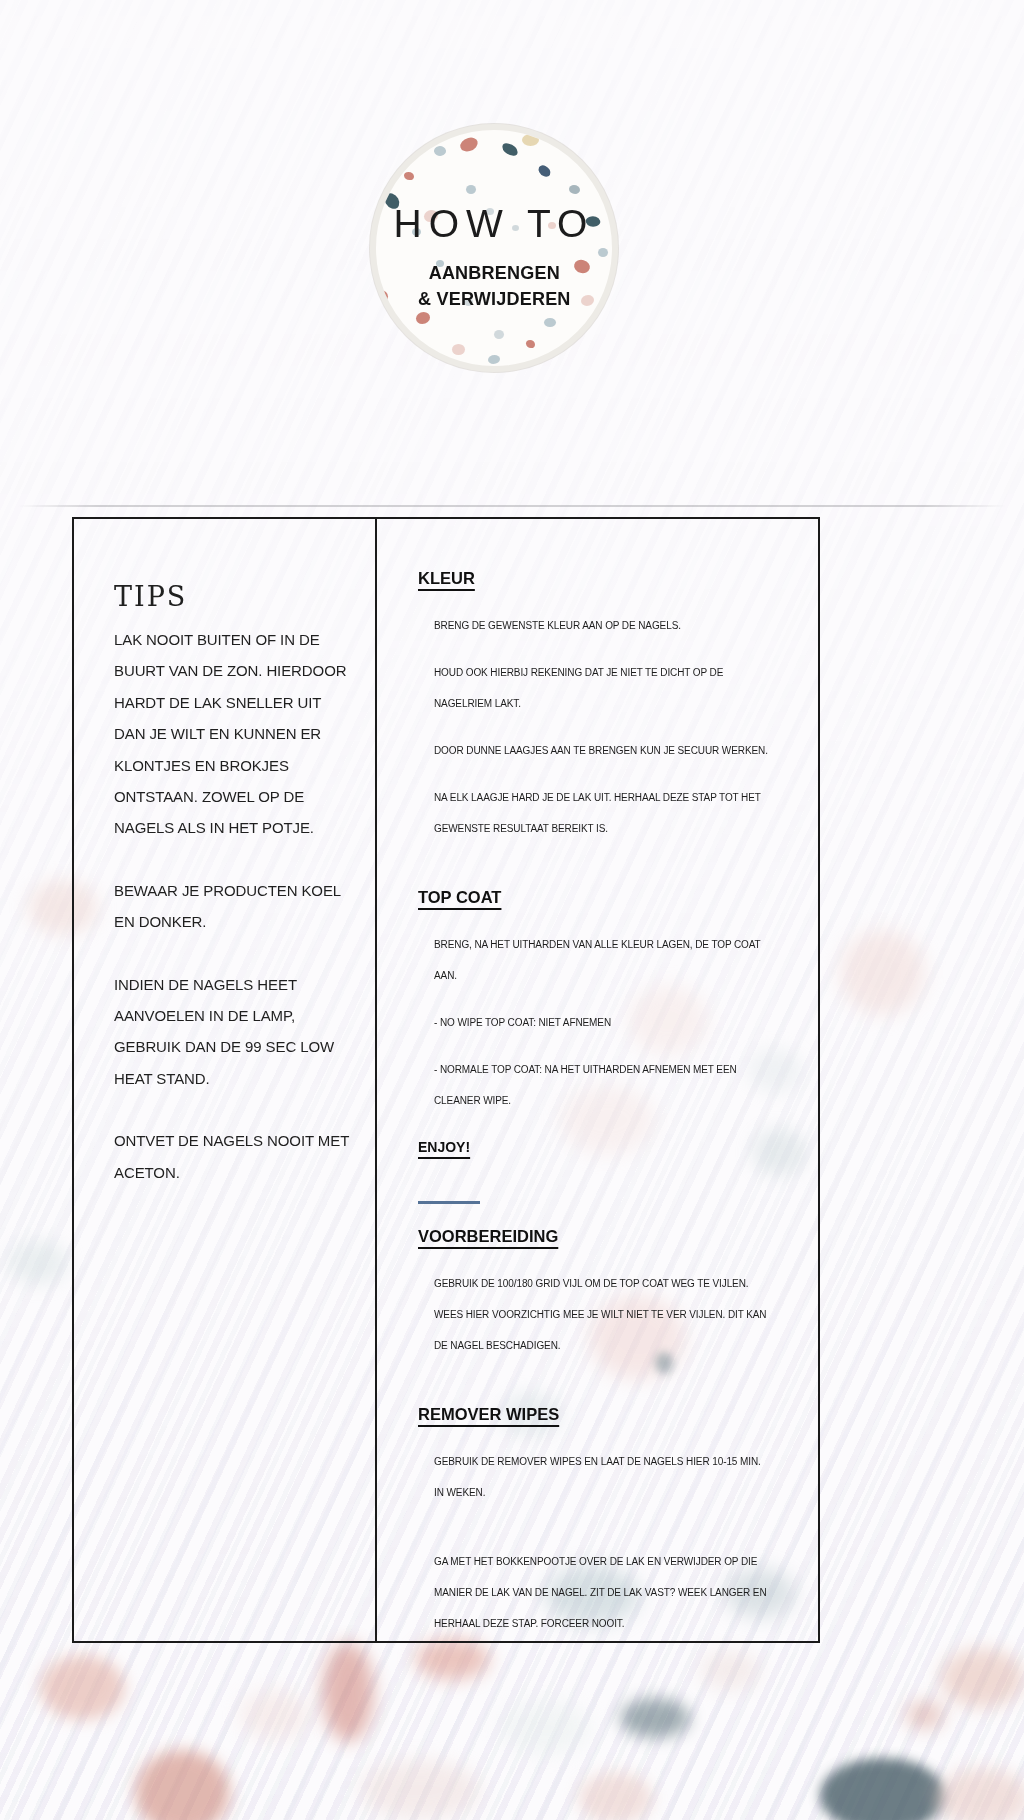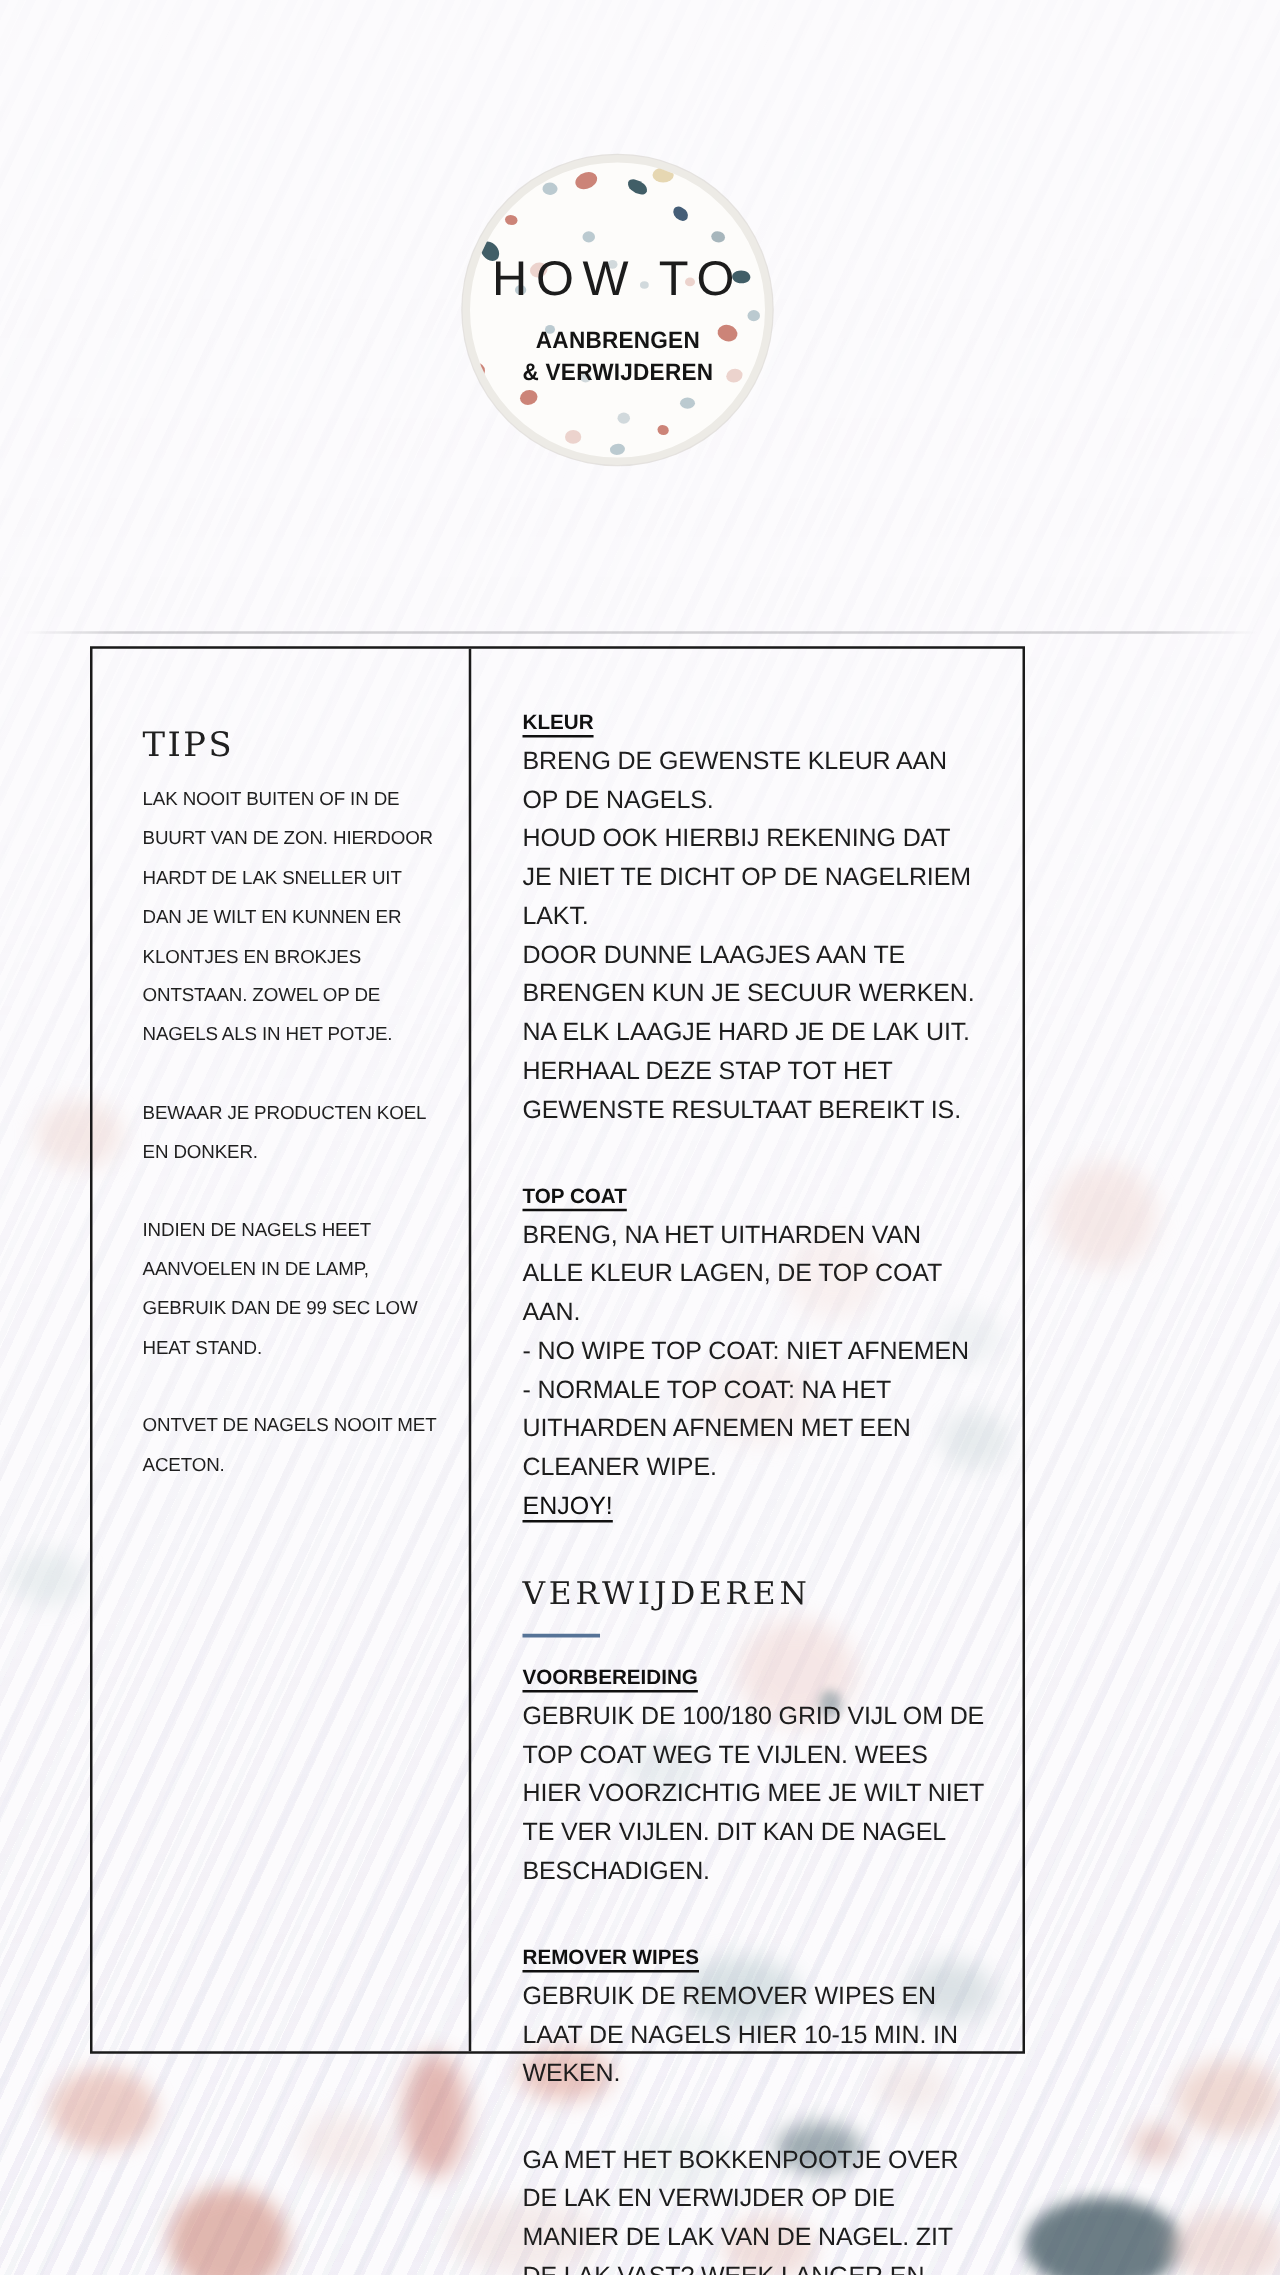--- a/index.html
+++ b/index.html
@@ -42,22 +42,22 @@
     padding:62px 26px 0 40px;}
   #col-main{flex:1;box-sizing:border-box;padding:44px 30px 0 41px;}
 
   .tips-heading{font-family:"DejaVu Serif","Liberation Serif",serif;font-size:27px;
     font-weight:normal;letter-spacing:2px;color:#202020;margin:0 0 12px 0;}
   .tips-p{font-size:15px;line-height:31.4px;color:#1f1f1f;margin:0 0 31px 0;letter-spacing:-.1px;}
 
   .sec{margin:0 0 38px 0;}
   .sec-h{font-size:16.5px;font-weight:bold;color:#101010;line-height:31px;margin:0;
     text-decoration:underline;text-decoration-thickness:1.5px;text-underline-offset:5px;}
-  .sec-line{font-size:20px;line-height:31px;color:#1d1d1d;margin:0;letter-spacing:-.1px;}
-  .sec-emph{font-size:20px;font-weight:normal;line-height:31px;color:#101010;margin:0;
+  .sec-line{font-size:10px;line-height:31px;color:#1d1d1d;margin:16px;letter-spacing:-.1px;}
+  .sec-emph{font-size:14px;font-weight:bold;line-height:31px;color:#101010;margin:0;
     text-decoration:underline;text-decoration-thickness:1.5px;text-underline-offset:5px;}
 
   .removal-heading{font-family:"DejaVu Serif","Liberation Serif",serif;font-size:25px;
     font-weight:normal;letter-spacing:3px;color:#202020;margin:34px 0 0 0;line-height:32px;}
   #accent-line{width:62px;height:3px;margin:16px 0 17px 0;}
 </style>
 </head>
 <body>
 
 <div id="page">
@@ -156,21 +156,20 @@
       </div>
 
       <div class="sec">
         <h3 class="sec-h">TOP COAT</h3>
         <p class="sec-line">BRENG, NA HET UITHARDEN VAN ALLE KLEUR LAGEN, DE TOP COAT AAN.</p>
         <p class="sec-line">- NO WIPE TOP COAT: NIET AFNEMEN</p>
         <p class="sec-line">- NORMALE TOP COAT: NA HET UITHARDEN AFNEMEN MET EEN CLEANER WIPE.</p>
         <p class="sec-emph">ENJOY!</p>
       </div>
 
-      <h2 class="removal-heading">VERWIJDEREN</h2>
       <div id="accent-line" style="background: rgb(86, 115, 151);"></div>
 
       <div class="sec">
         <h3 class="sec-h">VOORBEREIDING</h3>
         <p class="sec-line">GEBRUIK DE 100/180 GRID VIJL OM DE TOP COAT WEG TE VIJLEN. WEES HIER VOORZICHTIG MEE JE WILT NIET TE VER VIJLEN. DIT KAN DE NAGEL BESCHADIGEN.</p>
       </div>
 
       <div class="sec">
         <h3 class="sec-h">REMOVER WIPES</h3>
         <p class="sec-line">GEBRUIK DE REMOVER WIPES EN LAAT DE NAGELS HIER 10-15 MIN. IN WEKEN.</p>

